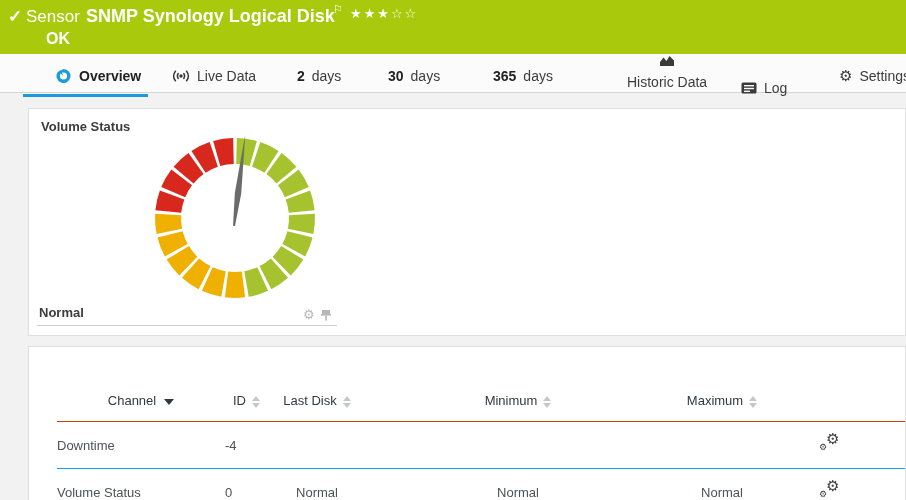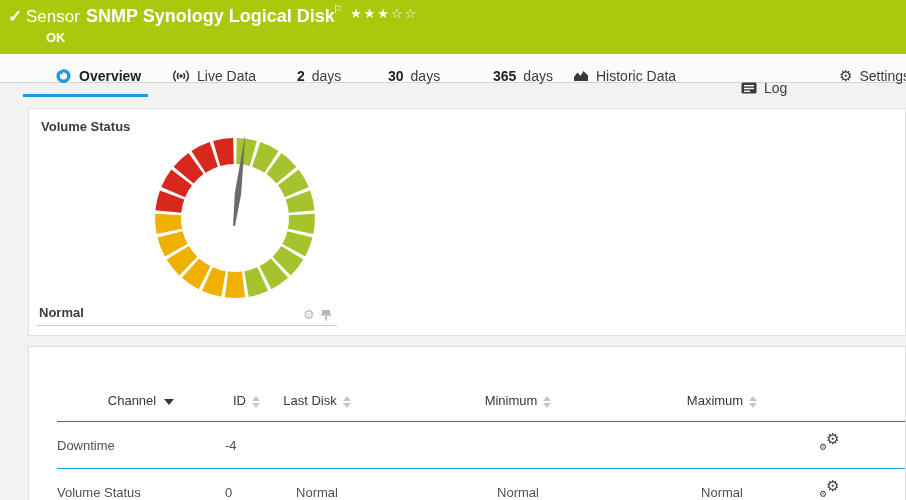--- a/index.html
+++ b/index.html
@@ -5,24 +5,24 @@
   html,body{margin:0;padding:0;background:#f2f2f2;font-family:"Liberation Sans",sans-serif;}
   #app{position:relative;width:906px;height:500px;overflow:hidden;background:#f2f2f2;}
 
   
   .topbar{position:absolute;left:0;top:0;width:906px;height:54px;background:#a9c90c;color:#fff;}
   .topbar .check{position:absolute;left:8px;top:6px;font-size:17px;font-weight:700;}
   .topbar .typ{position:absolute;left:26px;top:7px;font-size:17px;}
   .topbar .ttl{position:absolute;left:86px;top:6px;font-size:18px;font-weight:700;}
   .topbar .flag{position:absolute;left:333px;top:3px;font-size:11px;}
   .topbar .stars{position:absolute;left:350px;top:6px;font-size:13px;letter-spacing:2px;}
-  .topbar .ok{position:absolute;left:46px;top:30px;font-size:13px;font-weight:700;}
-
-  
-  .tabstrip{position:absolute;left:0;top:54px;width:906px;height:29px;background:#fbfbfb;border-bottom:1px solid #d5d5d5;box-sizing:border-box;}
+  .topbar .ok{position:absolute;left:46px;top:30px;font-size:16px;font-weight:700;}
+
+  
+  .tabstrip{position:absolute;left:0;top:54px;width:906px;height:39px;background:#fbfbfb;border-bottom:1px solid #d5d5d5;box-sizing:border-box;}
   .tab{position:absolute;top:0;height:43px;display:flex;align-items:center;gap:7px;font-size:14px;color:#3c3c3c;cursor:pointer;white-space:nowrap;}
   .tab .num{font-weight:700;color:#222;}
   .tab.active .lbl{font-weight:700;color:#222;}
   .tab .icon{display:inline-flex;align-items:center;}
   .tab-underline{position:absolute;left:23px;top:40px;width:125px;height:3px;background:#1b9cd9;}
 
   
   .panel{position:absolute;background:#fff;border:1px solid #dfdfdf;box-sizing:border-box;}
   #gauge-panel{left:28px;top:108px;width:878px;height:228px;}
   #table-panel{left:28px;top:346px;width:878px;height:160px;border-bottom:none;}
@@ -92,21 +92,21 @@
         <span class="lbl">days</span>
       </div>
       <div class="tab" style="left: 388px;">
         <span class="num">30</span>
         <span class="lbl">days</span>
       </div>
       <div class="tab" style="left: 493px;">
         <span class="num">365</span>
         <span class="lbl">days</span>
       </div>
-      <div class="tab" style="left: 573px;">
+      <div class="tab" style="left: 627px; flex-direction: column;">
         <span class="icon">
           <svg width="16" height="13" viewBox="0 0 16 13">
             <path d="M1 12 L1 8 L4.5 3.5 L7.5 7 L10.5 2 L15 6.5 L15 12 Z" fill="#3a3a3a"></path>
           </svg>
         </span>
         <span class="lbl">Historic Data</span>
       </div>
       <div class="tab" style="left: 741px; margin-top: 12px;">
         <span class="icon">
           <svg width="16" height="12" viewBox="0 0 16 12">

